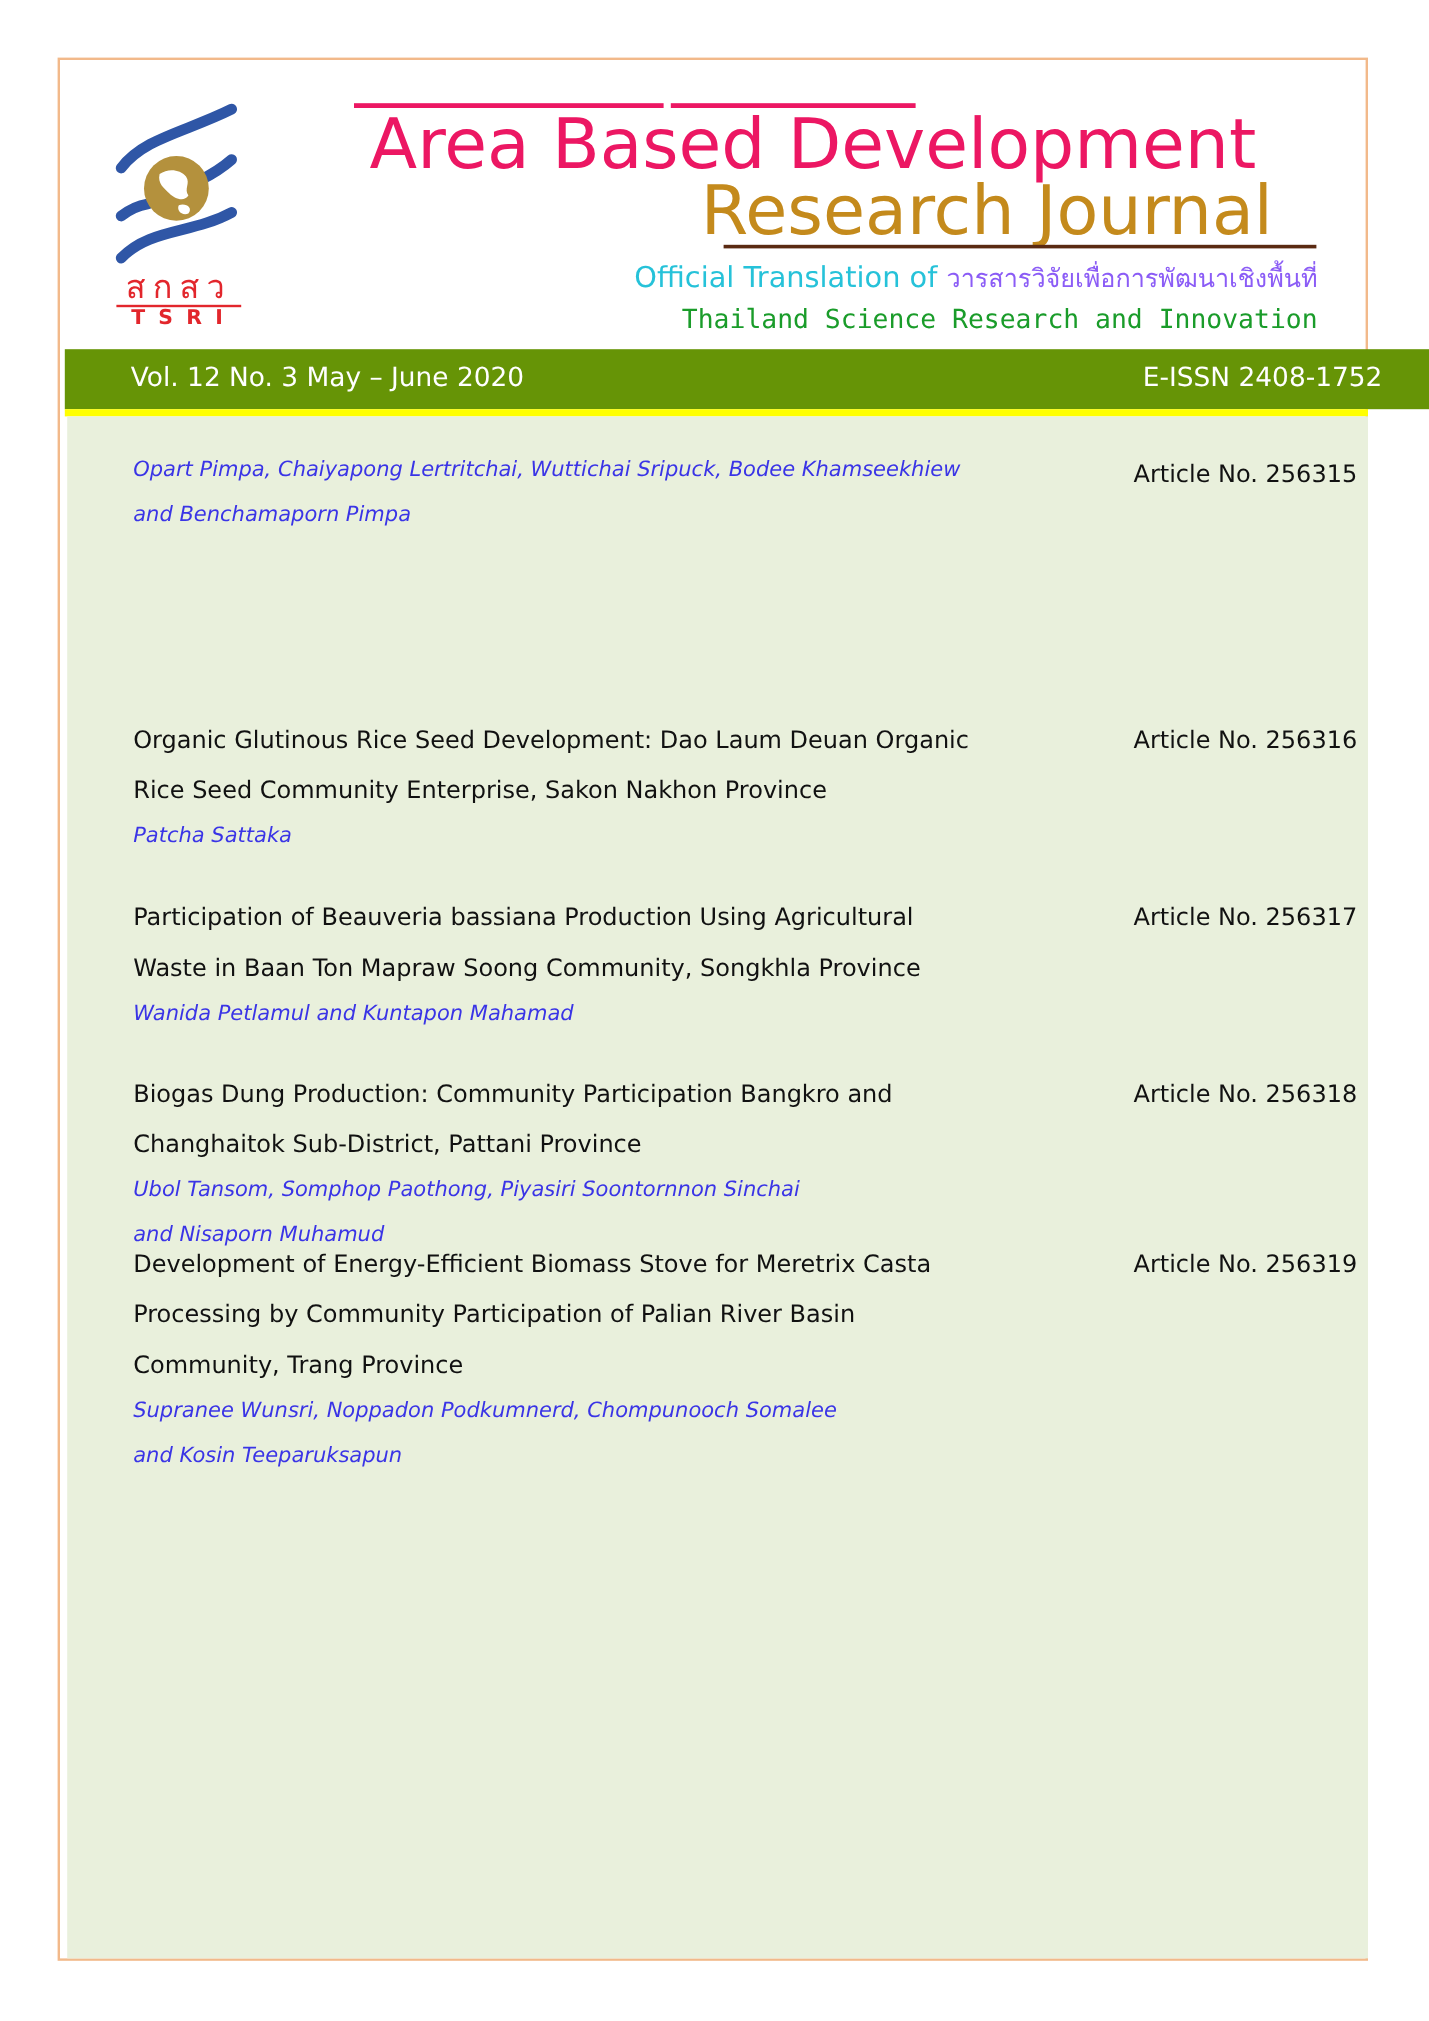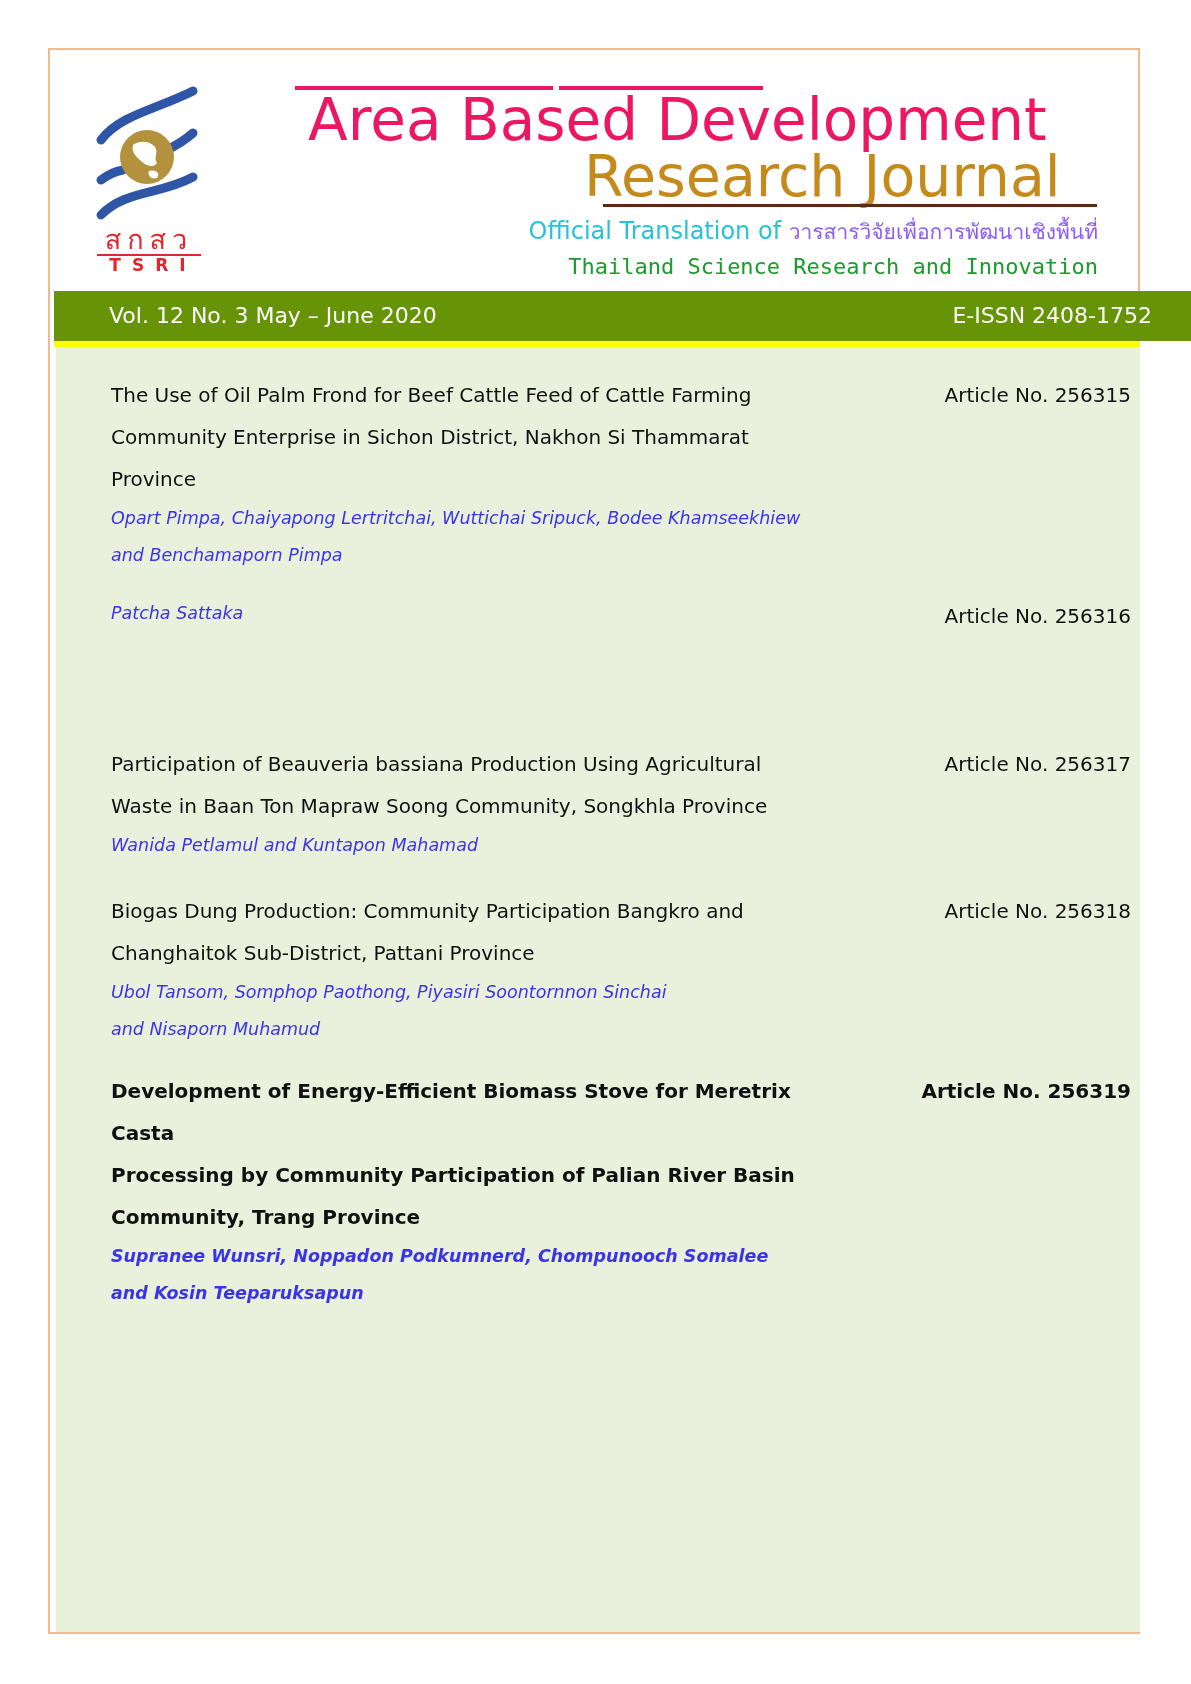--- a/index.html
+++ b/index.html
@@ -61,33 +61,32 @@
 
 <div class="band">
   <div class="band-left">Vol. 12 No. 3 May – June 2020</div>
   <div class="band-right">E-ISSN 2408-1752</div>
 </div>
 <div class="yellow"></div>
 
 <div class="content">
 
   <div class="article" style="top:27px;">
-    <div class="a-title">
-      <div>The Use of Oil Palm Frond for Beef Cattle Feed of Cattle Farming</div>
-      <div>Community Enterprise in Sichon District, Nakhon Si Thammarat</div>
-      <div>Province</div>
-    </div>
     <div class="a-no">Article No. 256315</div>
     <div class="a-authors">
       <div>Opart Pimpa, Chaiyapong Lertritchai, Wuttichai Sripuck, Bodee Khamseekhiew</div>
       <div>and Benchamaporn Pimpa</div>
     </div>
   </div>
 
   <div class="article" style="top:248px;">
+    <div class="a-title">
+      <div>Organic Glutinous Rice Seed Development: Dao Laum Deuan Organic</div>
+      <div>Rice Seed Community Enterprise, Sakon Nakhon Province</div>
+    </div>
     <div class="a-no">Article No. 256316</div>
     <div class="a-authors">
       <div>Patcha Sattaka</div>
     </div>
   </div>
 
   <div class="article" style="top:396px;">
     <div class="a-title">
       <div>Participation of Beauveria bassiana Production Using Agricultural</div>
       <div>Waste in Baan Ton Mapraw Soong Community, Songkhla Province</div>
@@ -103,21 +102,21 @@
       <div>Biogas Dung Production: Community Participation Bangkro and</div>
       <div>Changhaitok Sub-District, Pattani Province</div>
     </div>
     <div class="a-no">Article No. 256318</div>
     <div class="a-authors">
       <div>Ubol Tansom, Somphop Paothong, Piyasiri Soontornnon Sinchai</div>
       <div>and Nisaporn Muhamud</div>
     </div>
   </div>
 
-  <div class="article" style="top:723px;font-weight:bold;">
+  <div class="article" style="top:685px;">
     <div class="a-title">
       <div>Development of Energy-Efficient Biomass Stove for Meretrix Casta</div>
       <div>Processing by Community Participation of Palian River Basin</div>
       <div>Community, Trang Province</div>
     </div>
     <div class="a-no">Article No. 256319</div>
     <div class="a-authors">
       <div>Supranee Wunsri, Noppadon Podkumnerd, Chompunooch Somalee</div>
       <div>and Kosin Teeparuksapun</div>
     </div>

